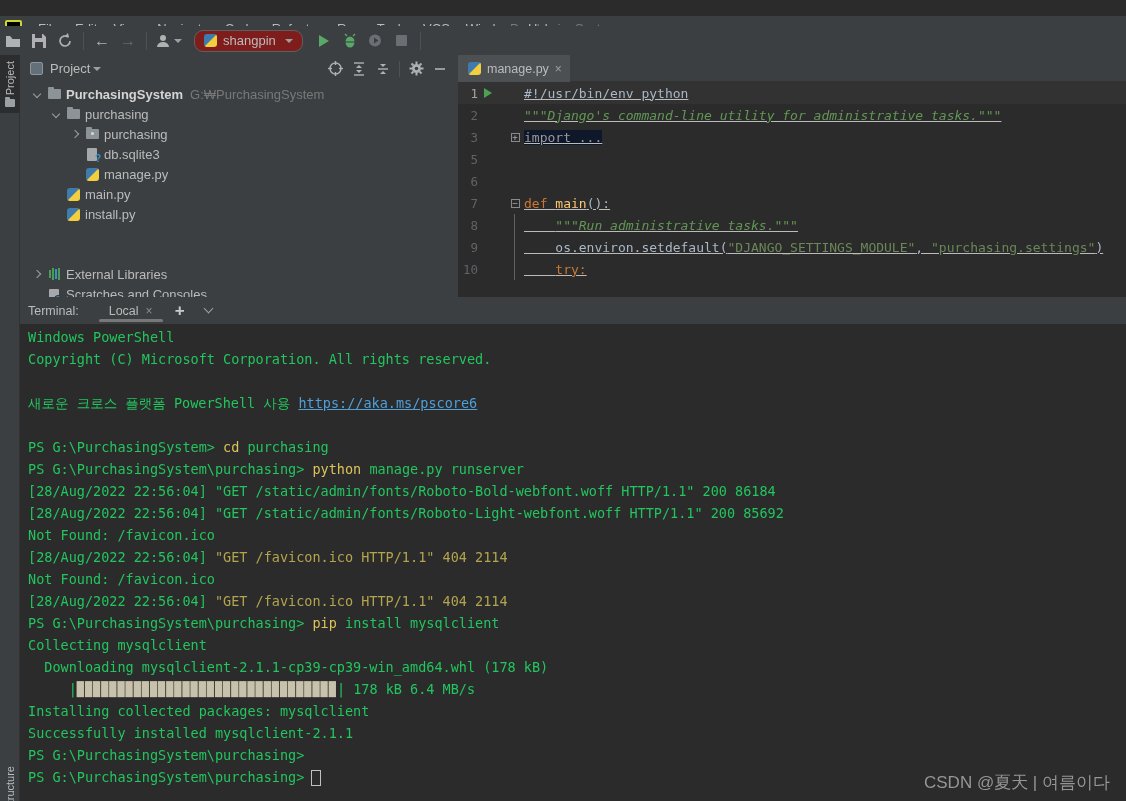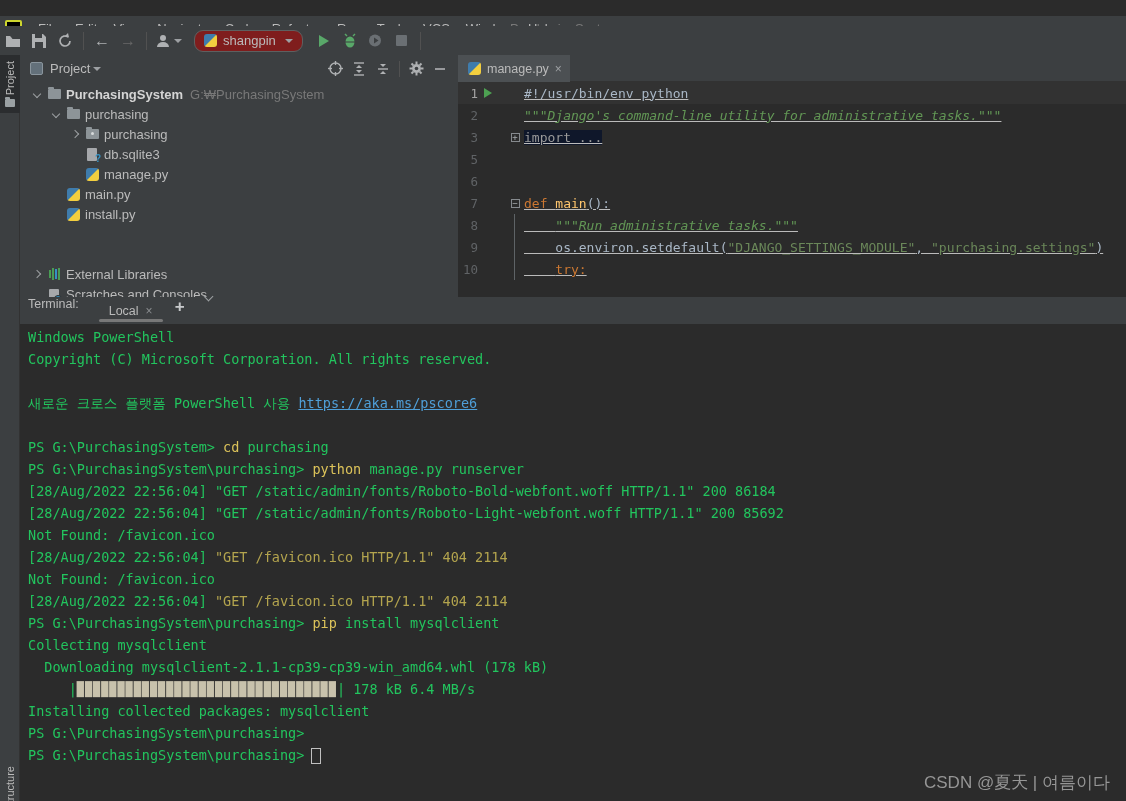--- a/index.html
+++ b/index.html
@@ -105,21 +105,21 @@
   .fold-slot.guide { background:linear-gradient(#5e6366,#5e6366) no-repeat 6px 0 / 1px 100%; }
   .fold-box { width:9px; height:9px; border:1px solid #868a8e; color:#a7abae; font-size:9px;
               line-height:7px; text-align:center; background:#2b2b2b; }
   .code-text { padding-left:2px;text-decoration:underline; }
   .c-plain { color:#a9b7c6; } .c-kw { color:#cc7832; } .c-fn { color:#ffc66d; }
   .c-str { color:#6a8759; } .c-doc { color:#629755; font-style:italic; }
   .c-folded { color:#9a9a9a; background:#0f172a; }
 
   
   .term-header { position:absolute; left:20px; top:297px; width:1106px; height:27px; background:#3c3f41;
-                 display:flex; font-size:12.5px; padding-left:8px; }
+                 display:flex; align-items:center; font-size:12.5px; padding-left:8px; }
   .term-label { color:#bbbbbb; margin-right:26px; }
   .term-tab { position:relative; height:27px; display:flex; align-items:center; gap:7px; padding:0 4px; }
   .term-tab .x { color:#8a8d90; font-size:12px; }
   .term-tab::after { content:""; position:absolute; left:-6px; right:-6px; bottom:2px; height:3px;
                      background:#787878; border-radius:2px; }
   .term-plus { color:#c8cacc; font-size:17px; font-weight:bold; margin-left:18px; }
   .term-chev { width:7px; height:7px; border-right:1.7px solid #9da0a3; border-bottom:1.7px solid #9da0a3;
                transform:rotate(45deg); margin-left:20px; margin-top:-4px; }
   .terminal { position:absolute; left:20px; top:324px; width:1106px; height:477px; background:#2b2b2b;
               font-family:"DejaVu Sans Mono", monospace; font-size:13.5px; padding:2px 0 0 8px; }
@@ -409,19 +409,20 @@
         <div class="term-line"><span class="t-plain">[28/Aug/2022 22:56:04] "GET /static/admin/fonts/Roboto-Light-webfont.woff HTTP/1.1" 200 85692</span></div>
         <div class="term-line"><span class="t-plain">Not Found: /favicon.ico</span></div>
         <div class="term-line"><span class="t-plain">[28/Aug/2022 22:56:04] </span><span class="t-warn">"GET /favicon.ico HTTP/1.1" 404 2114</span></div>
         <div class="term-line"><span class="t-plain">Not Found: /favicon.ico</span></div>
         <div class="term-line"><span class="t-plain">[28/Aug/2022 22:56:04] </span><span class="t-warn">"GET /favicon.ico HTTP/1.1" 404 2114</span></div>
         <div class="term-line"><span class="t-plain">PS G:\PurchasingSystem\purchasing&gt; </span><span class="t-cmd">pip</span><span class="t-plain"> install mysqlclient</span></div>
         <div class="term-line"><span class="t-plain">Collecting mysqlclient</span></div>
         <div class="term-line"><span class="t-plain">  Downloading mysqlclient-2.1.1-cp39-cp39-win_amd64.whl (178 kB)</span></div>
         <div class="term-line"><span class="t-plain">     |</span><span class="t-bar">▉▉▉▉▉▉▉▉▉▉▉▉▉▉▉▉▉▉▉▉▉▉▉▉▉▉▉▉▉▉▉▉</span><span class="t-plain">| 178 kB 6.4 MB/s</span></div>
         <div class="term-line"><span class="t-plain">Installing collected packages: mysqlclient</span></div>
+        <div class="term-line"><span class="t-plain">Successfully installed mysqlclient-2.1.1</span></div>
         <div class="term-line"><span class="t-plain">PS G:\PurchasingSystem\purchasing&gt;</span></div>
         <div class="term-line"><span class="t-plain">PS G:\PurchasingSystem\purchasing&gt;</span><span class="t-cursor"></span></div>
       </div>
     <div class="watermark">CSDN @夏天 | 여름이다</div>
   </div>
 
 </div>
 
 </body></html>

